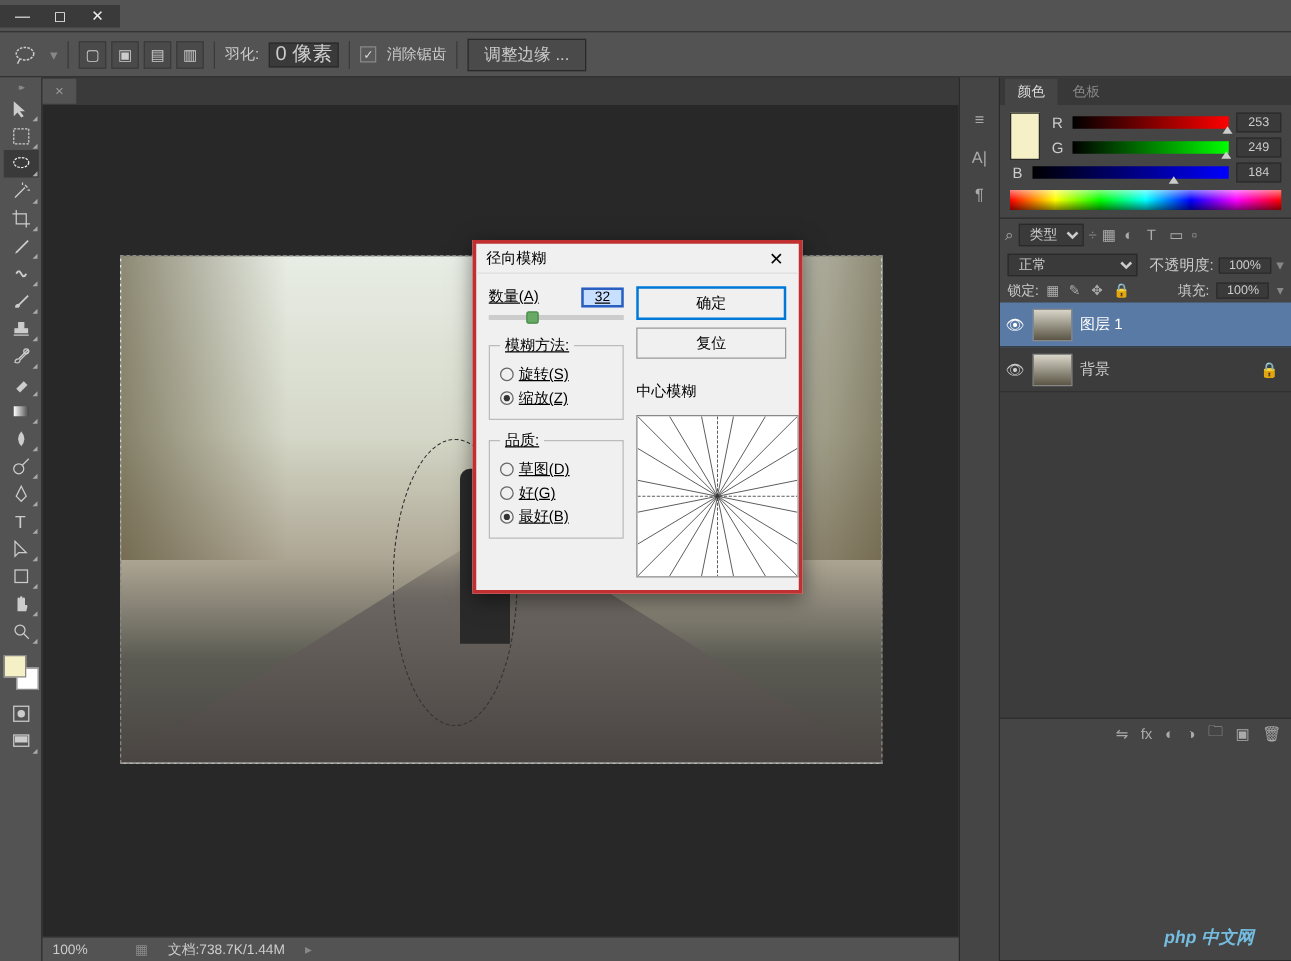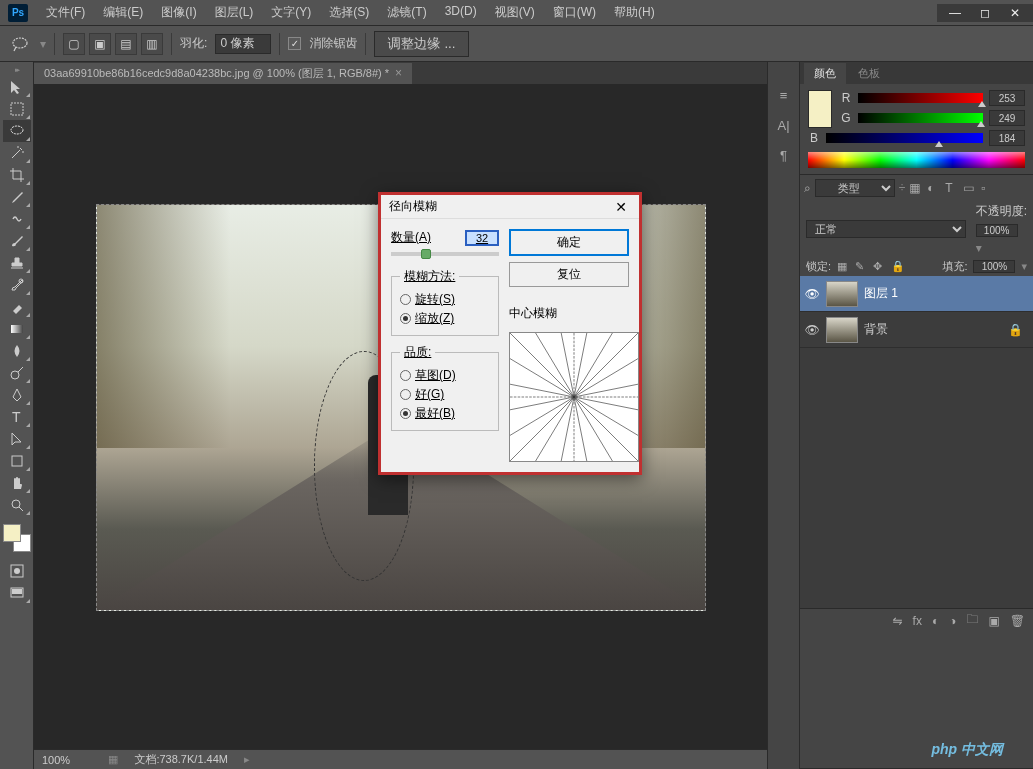--- a/index.html
+++ b/index.html
@@ -13,21 +13,21 @@
     .menu-item { padding: 4px 8px; cursor: pointer; }
     .window-controls { display: flex; gap: 2px; background: #3a3a3a; padding: 0 4px; }
     .window-btn { width: 28px; height: 18px; display: flex; align-items: center; justify-content: center; cursor: pointer; color: #eee; }
     
     
     .options-bar { height: 36px; background: #535353; display: flex; align-items: center; padding: 0 8px; gap: 8px; border-bottom: 1px solid #2a2a2a; }
     .tool-icon { width: 24px; height: 24px; display: flex; align-items: center; justify-content: center; }
     .opt-group { display: flex; align-items: center; gap: 4px; }
     .opt-sep { width: 1px; height: 22px; background: #3a3a3a; }
     .small-btn { width: 22px; height: 22px; border: 1px solid #3a3a3a; background: #4a4a4a; display: flex; align-items: center; justify-content: center; }
-    .feather-input { width: 56px; height: 20px; background: #3a3a3a; border: 1px solid #2a2a2a; color: #ccc; padding: 0 4px; font-size: 12px; }
+    .feather-input { width: 56px; height: 20px; background: #3a3a3a; border: 1px solid #2a2a2a; color: #ccc; padding: 0 4px; font-size: 16px; }
     .checkbox { width: 13px; height: 13px; border: 1px solid #888; display: inline-flex; align-items: center; justify-content: center; background: #5a5a5a; }
     .checkbox.checked::after { content: '✓'; font-size: 10px; color: #ddd; }
     .refine-btn { padding: 3px 12px; background: #4a4a4a; border: 1px solid #2a2a2a; color: #ccc; cursor: pointer; }
     
     
     .main-area { display: flex; height: calc(100% - 62px); }
     
     
     .toolbox { width: 34px; background: #535353; border-right: 1px solid #2a2a2a; display: flex; flex-direction: column; padding-top: 4px; }
     .toolbox-handle { height: 8px; display: flex; justify-content: center; margin-bottom: 2px; }
@@ -77,24 +77,24 @@
     .rgb-slider.g { background: linear-gradient(90deg, #000, #0f0); }
     .rgb-slider.b { background: linear-gradient(90deg, #000, #00f); }
     .rgb-thumb { position: absolute; top: 8px; width: 0; height: 0; border-left: 4px solid transparent; border-right: 4px solid transparent; border-bottom: 6px solid #ccc; transform: translateX(-50%); }
     .rgb-val { width: 36px; height: 16px; background: #3a3a3a; border: 1px solid #2a2a2a; color: #ccc; font-size: 10px; text-align: center; }
     .color-preview { width: 24px; height: 38px; background: #f5f0c5; border: 1px solid #2a2a2a; float: left; margin-right: 8px; }
     .spectrum { height: 16px; margin-top: 6px; background: linear-gradient(90deg, #f00, #ff0, #0f0, #0ff, #00f, #f0f, #f00); position: relative; clear: both; }
     .spectrum::before { content:''; position:absolute; inset:0; background: linear-gradient(180deg, rgba(255,255,255,0.5), transparent 50%, rgba(0,0,0,0.5)); }
     
     
     .layer-filter-row { display: flex; align-items: center; gap: 4px; padding: 4px; }
-    .layer-type-select { flex: 0 0 auto; background: #3a3a3a; border: 1px solid #2a2a2a; color: #ccc; padding: 1px 18px; font-size: 11px; }
+    .layer-type-select { flex: 0 0 auto; background: #3a3a3a; border: 1px solid #2a2a2a; color: #ccc; padding: 1px 4px; font-size: 11px; }
     .blend-row { display: flex; align-items: center; gap: 10px; padding: 2px 6px; }
     .blend-select { flex: 1; background: #3a3a3a; border: 1px solid #2a2a2a; color: #ccc; padding: 1px 4px; font-size: 11px; }
-    .opacity-box { display: flex; align-items: flex-start; gap: 4px; flex-direction: column; }
+    .opacity-box { display: flex; align-items: center; gap: 4px; }
     .opacity-input { width: 42px; background: #3a3a3a; border: 1px solid #2a2a2a; color: #ccc; font-size: 10px; text-align: center; }
     .lock-row { display: flex; align-items: center; gap: 6px; padding: 2px 6px; font-size: 11px; }
     .lock-icons { display: flex; gap: 4px; }
     .lock-ic { width: 14px; height: 14px; color: #aaa; }
     .layer-list { background: #3c3c3c; }
     .layer-row { display: flex; align-items: center; height: 36px; border-bottom: 1px solid #2e2e2e; padding: 0 4px; gap: 6px; }
     .layer-row.active { background: #5a7aa6; color: #fff; }
     .eye-icon { width: 16px; text-align: center; }
     .layer-thumb { width: 32px; height: 26px; background: linear-gradient(180deg,#d8d5c8,#5a5545); border: 1px solid #888; }
     .layer-lock-end { margin-left: auto; margin-right: 6px; color: #aaa; }
@@ -124,36 +124,20 @@
     
     
     .watermark { position: absolute; bottom: 10px; right: 30px; color: #7dd3fc; font-weight: bold; font-size: 14px; opacity: 0.85; font-style: italic; }
     
     svg { display: block; }
   </style>
 </head>
 <body>
 
 <div class="title-bar">
-  <div class="title-bar-left">
-    <div class="ps-icon">Ps</div>
-    <div class="menu-bar">
-      <div class="menu-item">文件(F)</div>
-      <div class="menu-item">编辑(E)</div>
-      <div class="menu-item">图像(I)</div>
-      <div class="menu-item">图层(L)</div>
-      <div class="menu-item">文字(Y)</div>
-      <div class="menu-item">选择(S)</div>
-      <div class="menu-item">滤镜(T)</div>
-      <div class="menu-item">3D(D)</div>
-      <div class="menu-item">视图(V)</div>
-      <div class="menu-item">窗口(W)</div>
-      <div class="menu-item">帮助(H)</div>
-    </div>
-  </div>
   <div class="window-controls">
     <div class="window-btn">—</div>
     <div class="window-btn">◻</div>
     <div class="window-btn">✕</div>
   </div>
 </div>
 
 <div class="options-bar">
   <div class="tool-icon">
     <svg width="20" height="16" viewBox="0 0 20 16">
@@ -327,21 +311,20 @@
           <rect x="2" y="3" width="12" height="9" fill="none" stroke="#ccc"></rect>
           <rect x="3" y="4" width="10" height="5" fill="#ccc"></rect>
         </svg>
         <span class="tool-corner"></span>
       </div>
   </div>
 
   <div class="doc-area">
     <div class="doc-tabs">
       <div class="doc-tab">
-        <span>03aa69910be86b16cedc9d8a04238bc.jpg @ 100% (图层 1, RGB/8#) *</span>
         <span class="tab-close">×</span>
       </div>
     </div>
     <div class="canvas-viewport">
       <div class="canvas-image">
         <div class="tree-left"></div>
         <div class="tree-right"></div>
         <div class="road"></div>
         <div class="runner"></div>
         <div class="selection-ellipse"></div>

